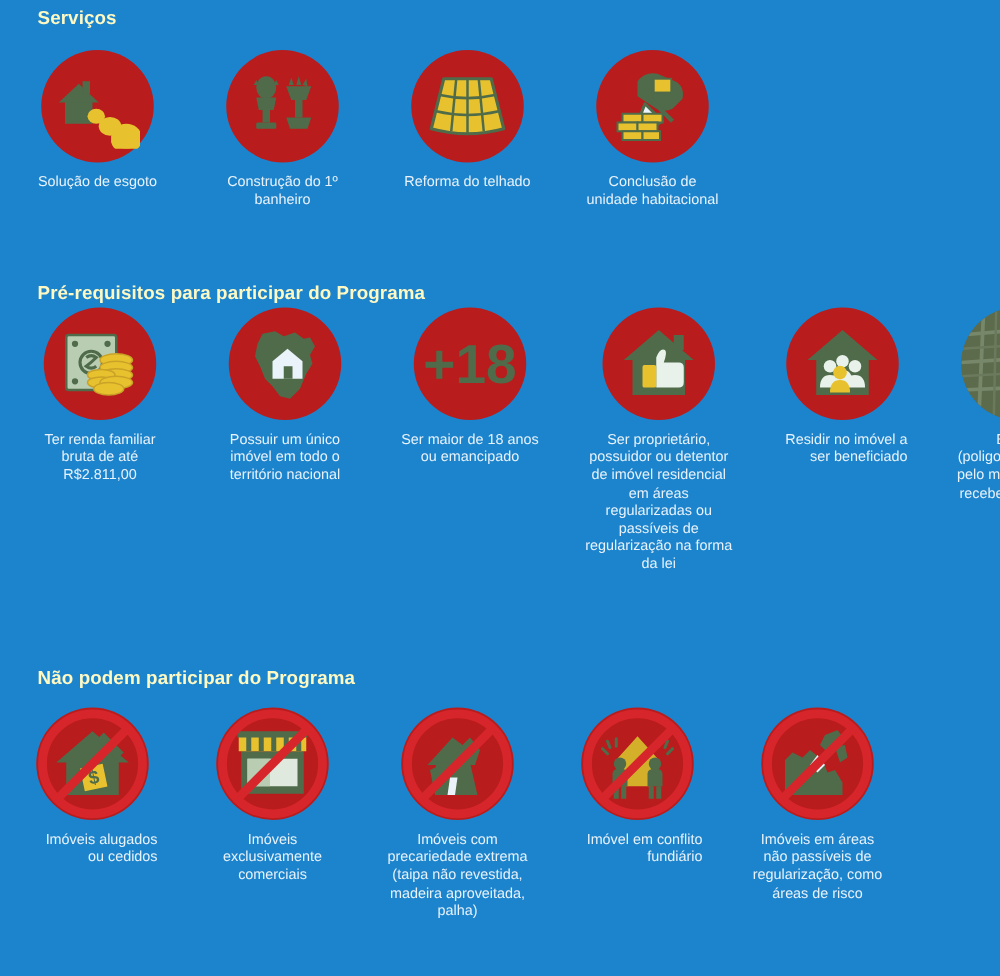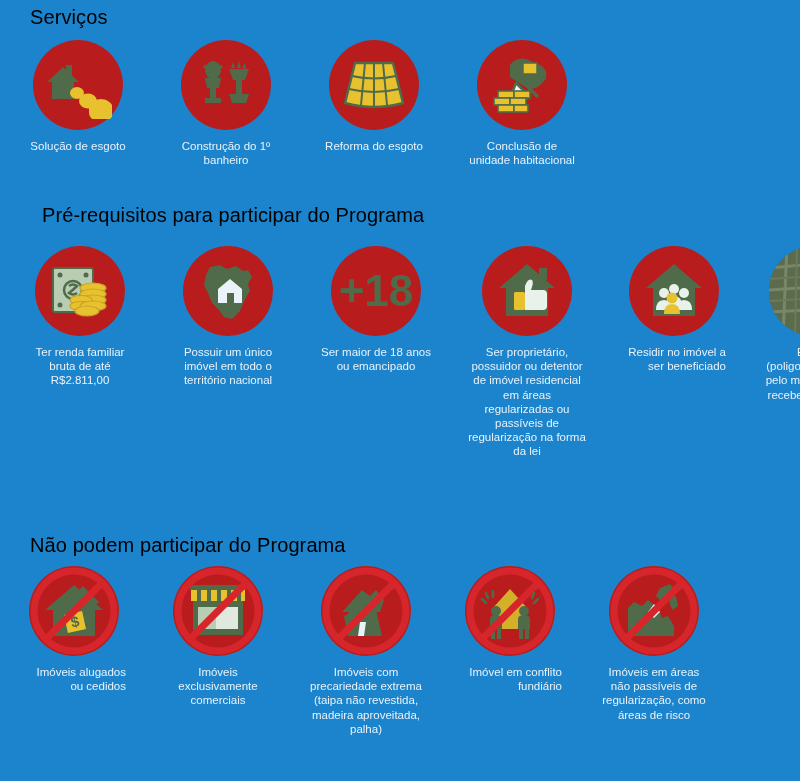--- a/index.html
+++ b/index.html
@@ -18,23 +18,23 @@
   .infographic {
     position: relative;
     width: 800px;
     height: 781px;
   }
 
   .section { position: absolute; left: 0; top: 0; width: 800px; }
 
   .section-title {
     position: absolute;
-    color: #000000;
-    font-size: 20px;
-    font-weight: 400;
+    color: #fef9c3;
+    font-size: 15px;
+    font-weight: 700;
     letter-spacing: .1px;
     white-space: nowrap;
   }
 
   .row {
     position: absolute;
     display: flex;
     align-items: flex-start;
   }
 
@@ -135,21 +135,21 @@
             <path d="M12 4 L50 4 L60 44 Q31 52 2 44 Z" fill="#e8c22e" stroke="#4f6b4a" stroke-width="2.5" stroke-linejoin="round"></path>
             <g stroke="#4f6b4a" stroke-width="2" fill="none">
               <path d="M22 4 L18 46"></path>
               <path d="M31 4 L31 48"></path>
               <path d="M40 4 L44 46"></path>
               <path d="M9 17 Q31 22 53 17"></path>
               <path d="M6 30 Q31 36 56 30"></path>
             </g>
           </svg>
         </div>
-        <div class="caption">Reforma do esgoto</div>
+        <div class="caption">Reforma do telhado</div>
       </div>
 
       <div class="cell">
         <div class="disc">
           <svg width="64" height="64" viewBox="0 0 64 64">
             <g fill="#4f6b4a">
               <path d="M20 12 Q26 4 36 6 L50 12 Q58 16 56 26 L48 34 Q40 38 32 32 L20 24 Z"></path>
             </g>
             <rect x="33" y="10" width="14" height="11" fill="#e8c22e" stroke="#4f6b4a" stroke-width="1.5"></rect>
             <path d="M30 26 L48 44" stroke="#4f6b4a" stroke-width="3.5" fill="none"></path>
@@ -164,21 +164,21 @@
             </g>
           </svg>
         </div>
         <div class="caption">Conclusão de unidade habitacional</div>
       </div>
 
     </div>
   </div>
 
   <div class="section">
-    <div class="section-title" style="left:30px; top:204px;margin-left:12px;">Pré-requisitos para participar do Programa</div>
+    <div class="section-title" style="left:30px; top:226px;">Pré-requisitos para participar do Programa</div>
 
     <div class="row" style="left:24px; top:246px; gap:36px;">
 
       <div class="cell">
         <div class="disc">
           <svg width="62" height="58" viewBox="0 0 62 58">
             <rect x="4" y="6" width="40" height="44" rx="2" fill="#b9cdb2" stroke="#4f6b4a" stroke-width="2"></rect>
             <circle cx="24" cy="28" r="9" fill="none" stroke="#4f6b4a" stroke-width="2.5"></circle>
             <path d="M20 24 Q24 21 28 24 Q24 28 20 31 Q24 34 28 31" fill="none" stroke="#4f6b4a" stroke-width="2.5"></path>
             <circle cx="11" cy="13" r="2.5" fill="#4f6b4a"></circle>

